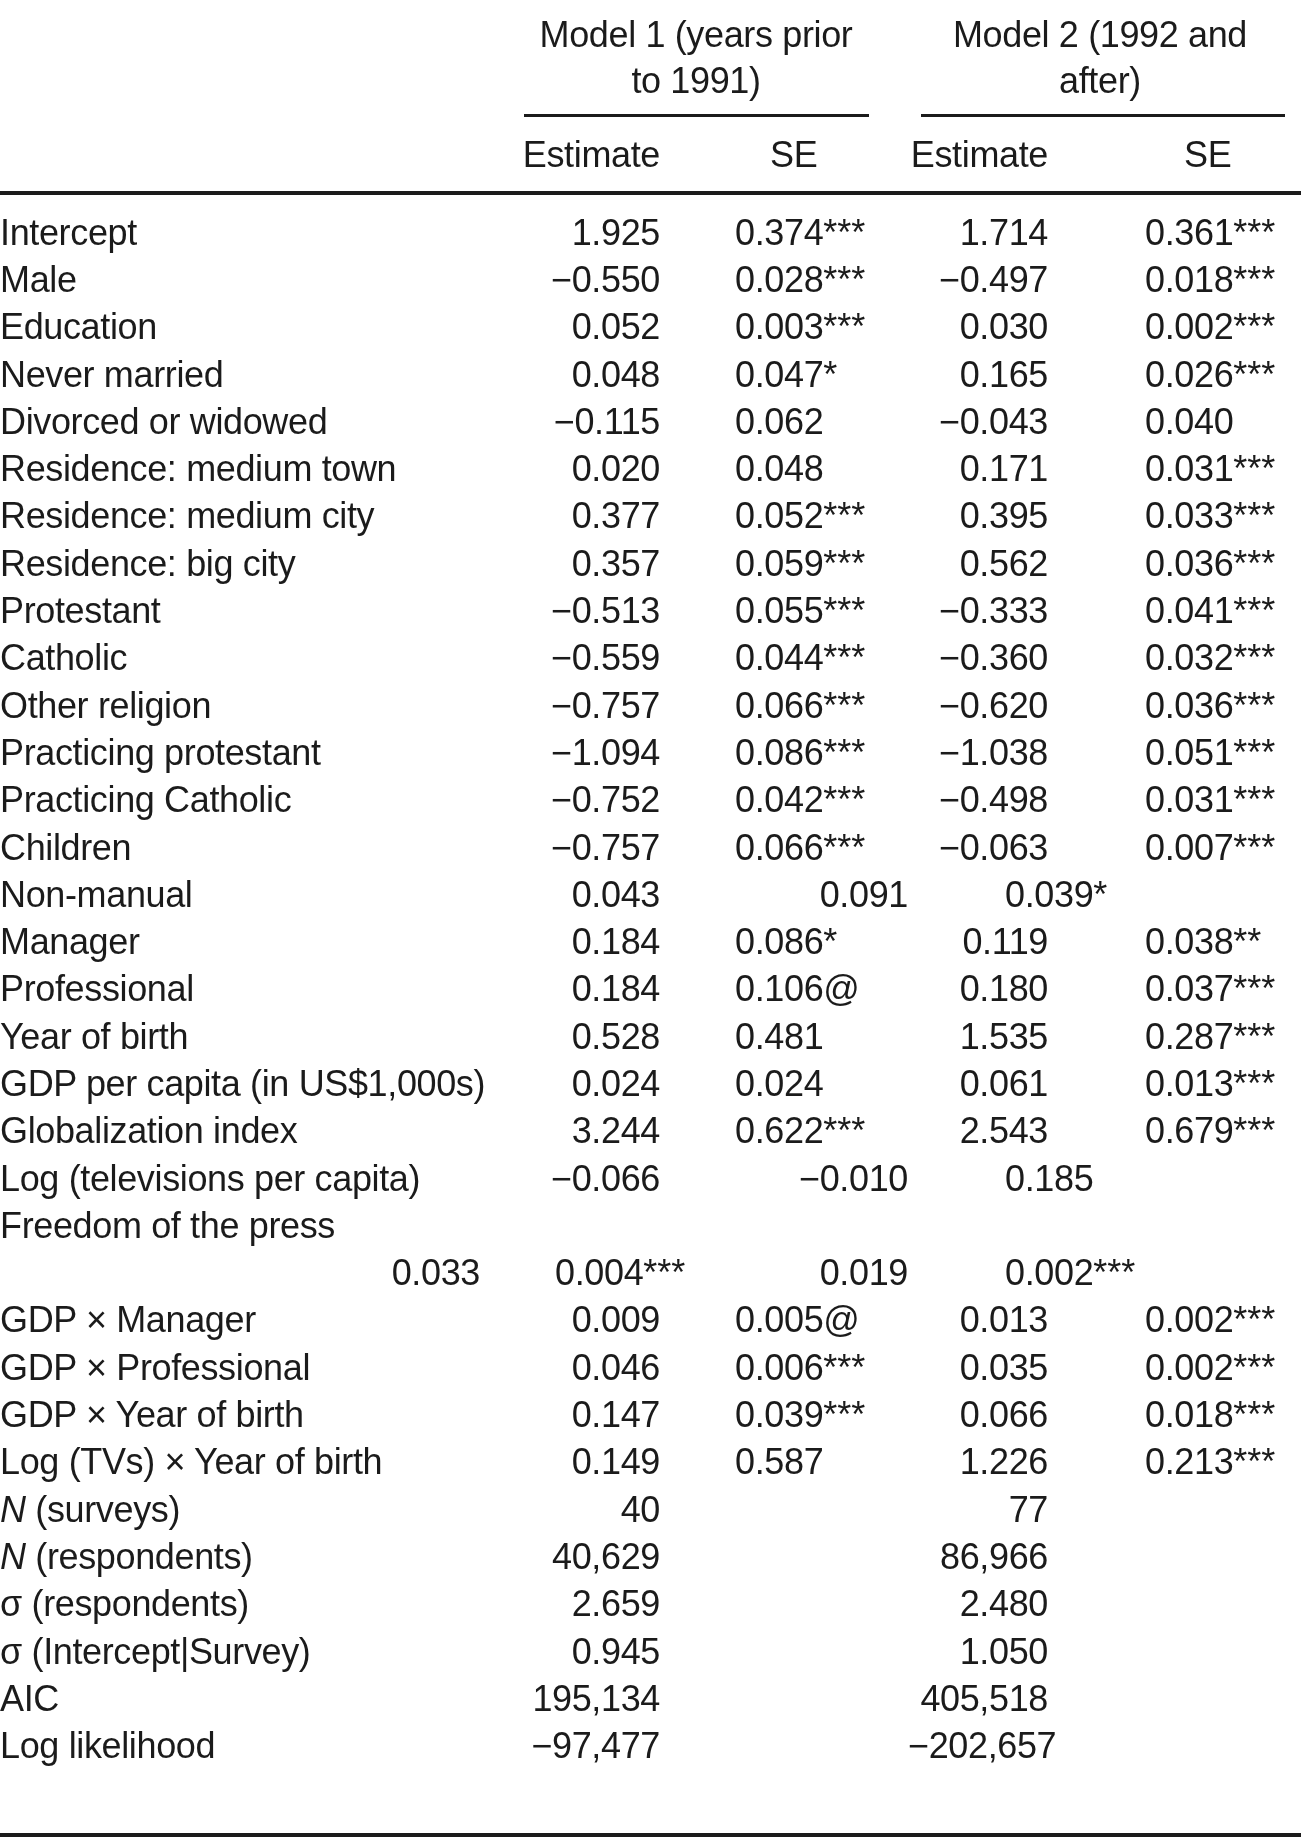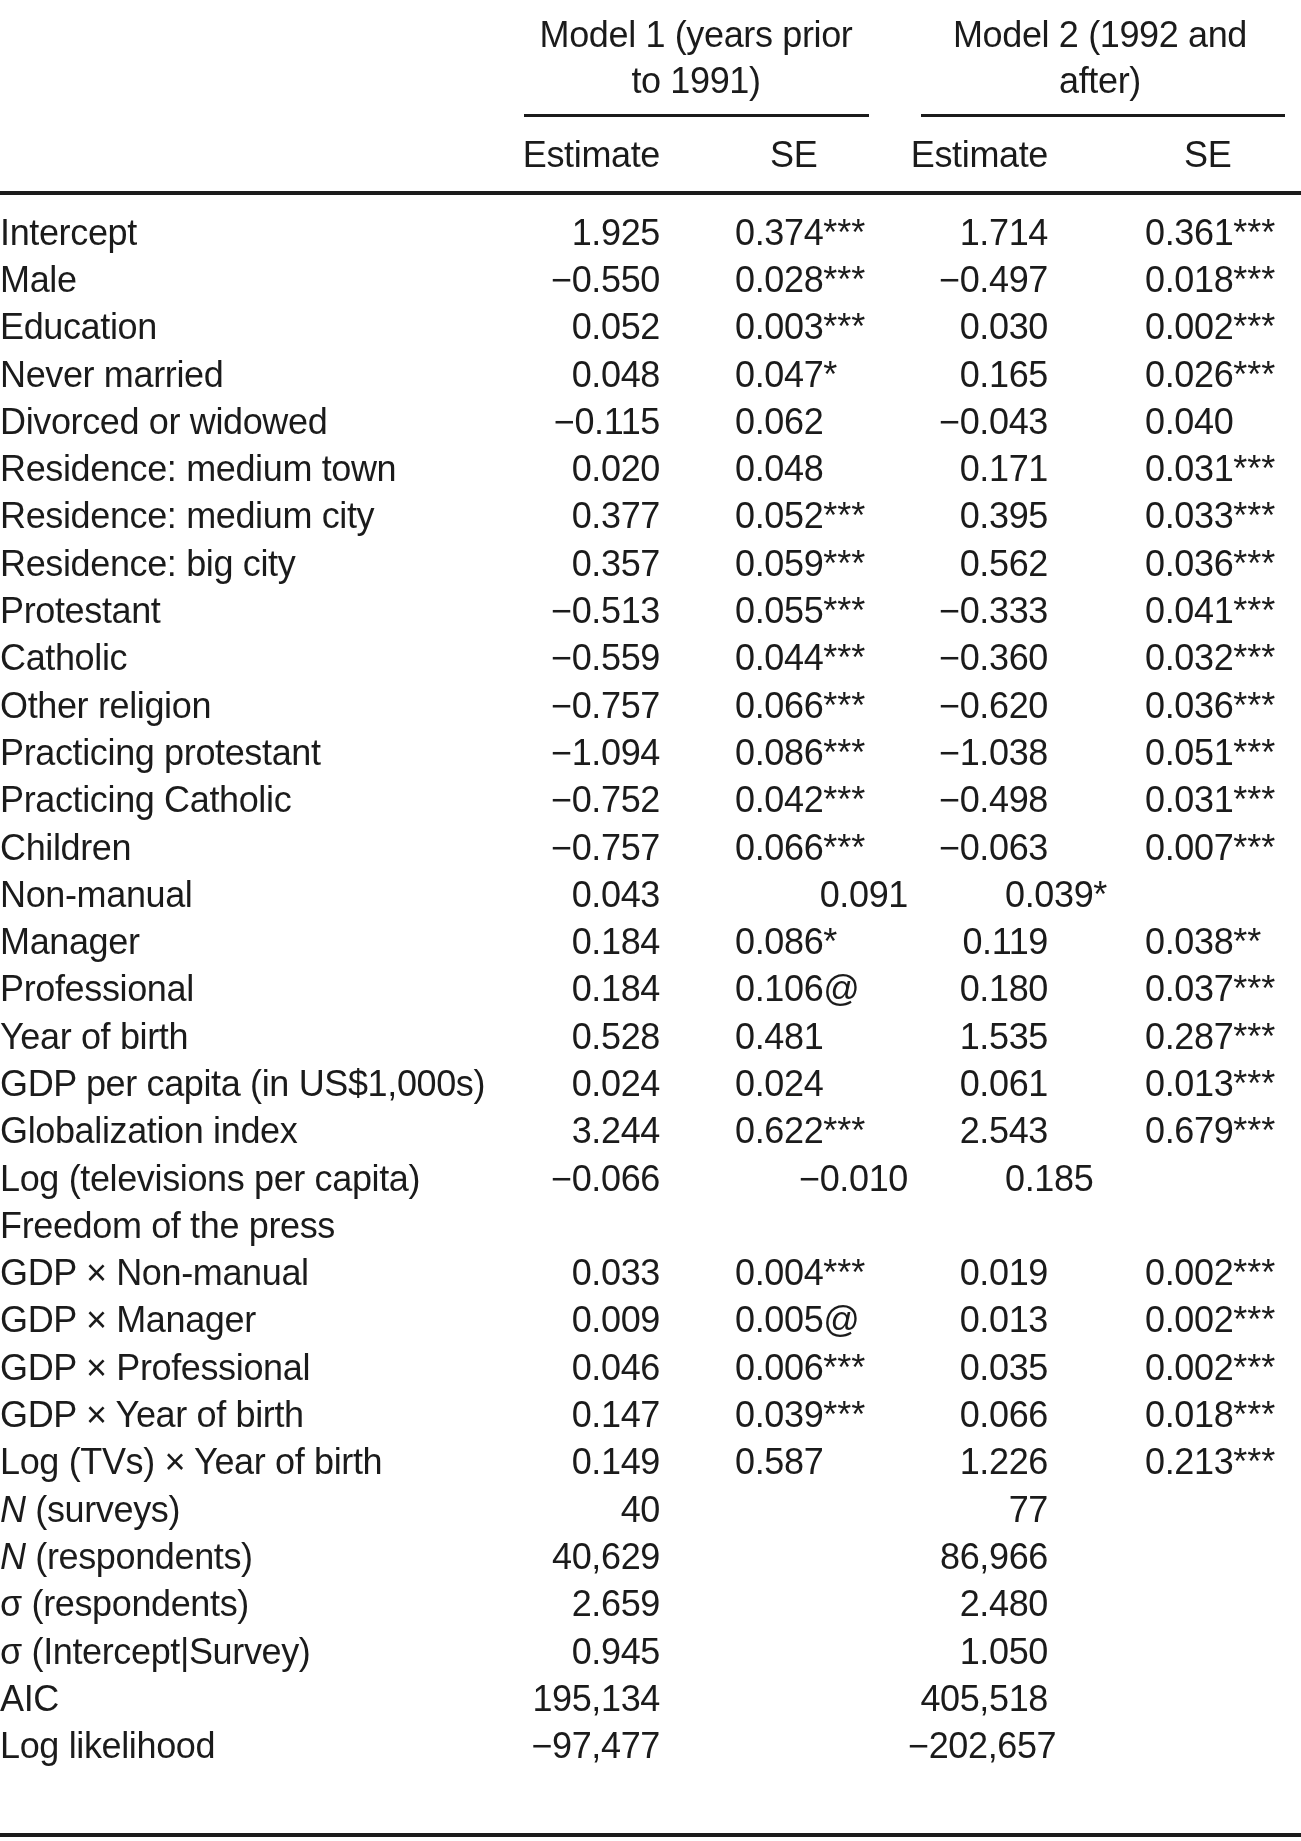--- a/index.html
+++ b/index.html
@@ -197,21 +197,20 @@
         <div class="cell se m2"><span class="num">0.185</span><span class="sig"></span></div>
       </div>
       <div class="grid-row body-row">
         <div class="cell label"><span>Freedom of the press</span></div>
         <div class="cell est"><span class="num"></span></div>
         <div class="cell se"><span class="num"></span><span class="sig"></span></div>
         <div class="cell est"><span class="num"></span></div>
         <div class="cell se m2"><span class="num"></span><span class="sig"></span></div>
       </div>
       <div class="grid-row body-row">
-        <div class="cell label"><span>GDP × Non-manual</span></div>
         <div class="cell est"><span class="num">0.033</span></div>
         <div class="cell se"><span class="num">0.004</span><span class="sig">***</span></div>
         <div class="cell est"><span class="num">0.019</span></div>
         <div class="cell se m2"><span class="num">0.002</span><span class="sig">***</span></div>
       </div>
       <div class="grid-row body-row">
         <div class="cell label"><span>GDP × Manager</span></div>
         <div class="cell est"><span class="num">0.009</span></div>
         <div class="cell se"><span class="num">0.005</span><span class="sig">@</span></div>
         <div class="cell est"><span class="num">0.013</span></div>

